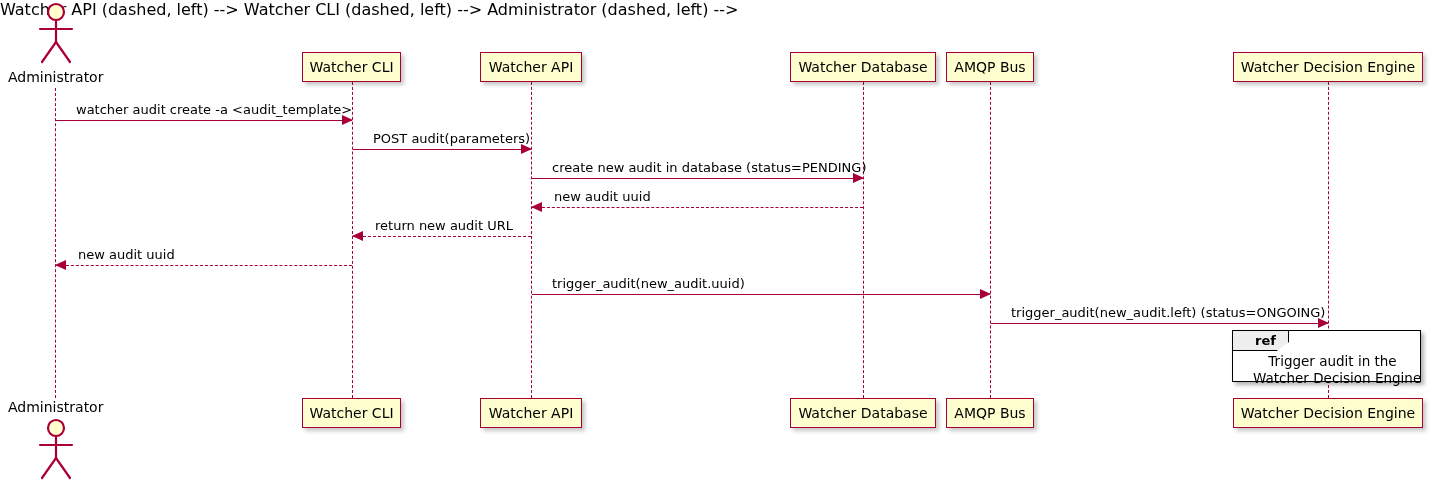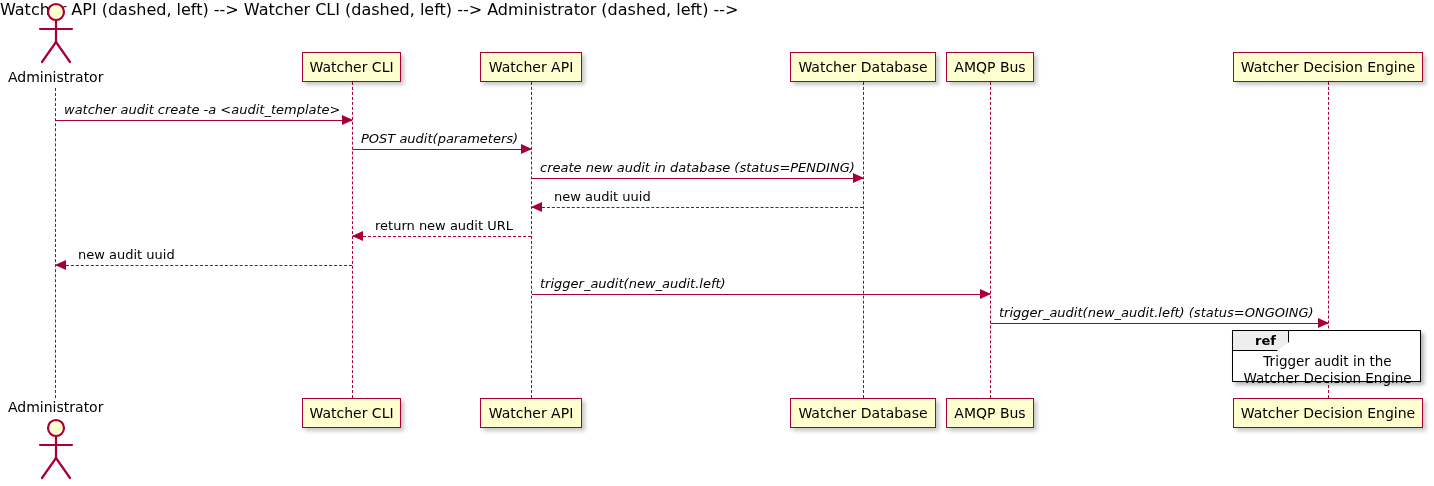--- a/index.html
+++ b/index.html
@@ -93,21 +93,21 @@
     border-right: 11px solid #A80036;
   }
   .msg .label {
     position: absolute;
     bottom: 4px;
     font-size: 13px;
     color: #000000;
     white-space: nowrap;
     line-height: 1;
   }
-  .msg.to-right .label { left: 8px; font-style: italic; }
+  .msg.to-right .label { left: 20px; }
   .msg.to-left  .label { left: 22px; text-align: right; }
 
   
   .ref-box {
     position: absolute;
     box-sizing: border-box;
     background: #FFFFFF;
     border: 1.5px solid #000000;
     box-shadow: 3px 3px 4px rgba(0,0,0,0.30);
   }
@@ -127,21 +127,21 @@
   }
   .ref-tab-label {
     font-size: 13px;
     font-weight: bold;
     color: #000000;
     padding-left: 22px;
     line-height: 1;
   }
   .ref-body {
     position: absolute;
-    left: 2px;
+    left: 12px;
     right: 0;
     top: 20px;
     text-align: center;
     font-size: 13.5px;
     color: #000000;
     line-height: 1.25;
     padding: 2px 8px 0 8px;
     box-sizing: border-box;
   }
   .ref-line { display: block; white-space: nowrap; }
@@ -231,21 +231,21 @@
   <div class="msg dashed to-left" style="left:56px; top:265px; width:296px;">
     <div class="line"></div>
     <div class="head"></div>
     <div class="label">new audit uuid</div>
   </div>
 
   
   <div class="msg solid to-right" style="left:532px; top:294px; width:458px;">
     <div class="line"></div>
     <div class="head"></div>
-    <div class="label">trigger_audit(new_audit.left)</div>
+    <div class="label">trigger_audit(new_audit.uuid)</div>
   </div>
 
   
   <div class="msg solid to-right" style="left:991px; top:323px; width:337px;">
     <div class="line"></div>
     <div class="head"></div>
     <div class="label">trigger_audit(new_audit.left) (status=ONGOING)</div>
   </div>
 
   

